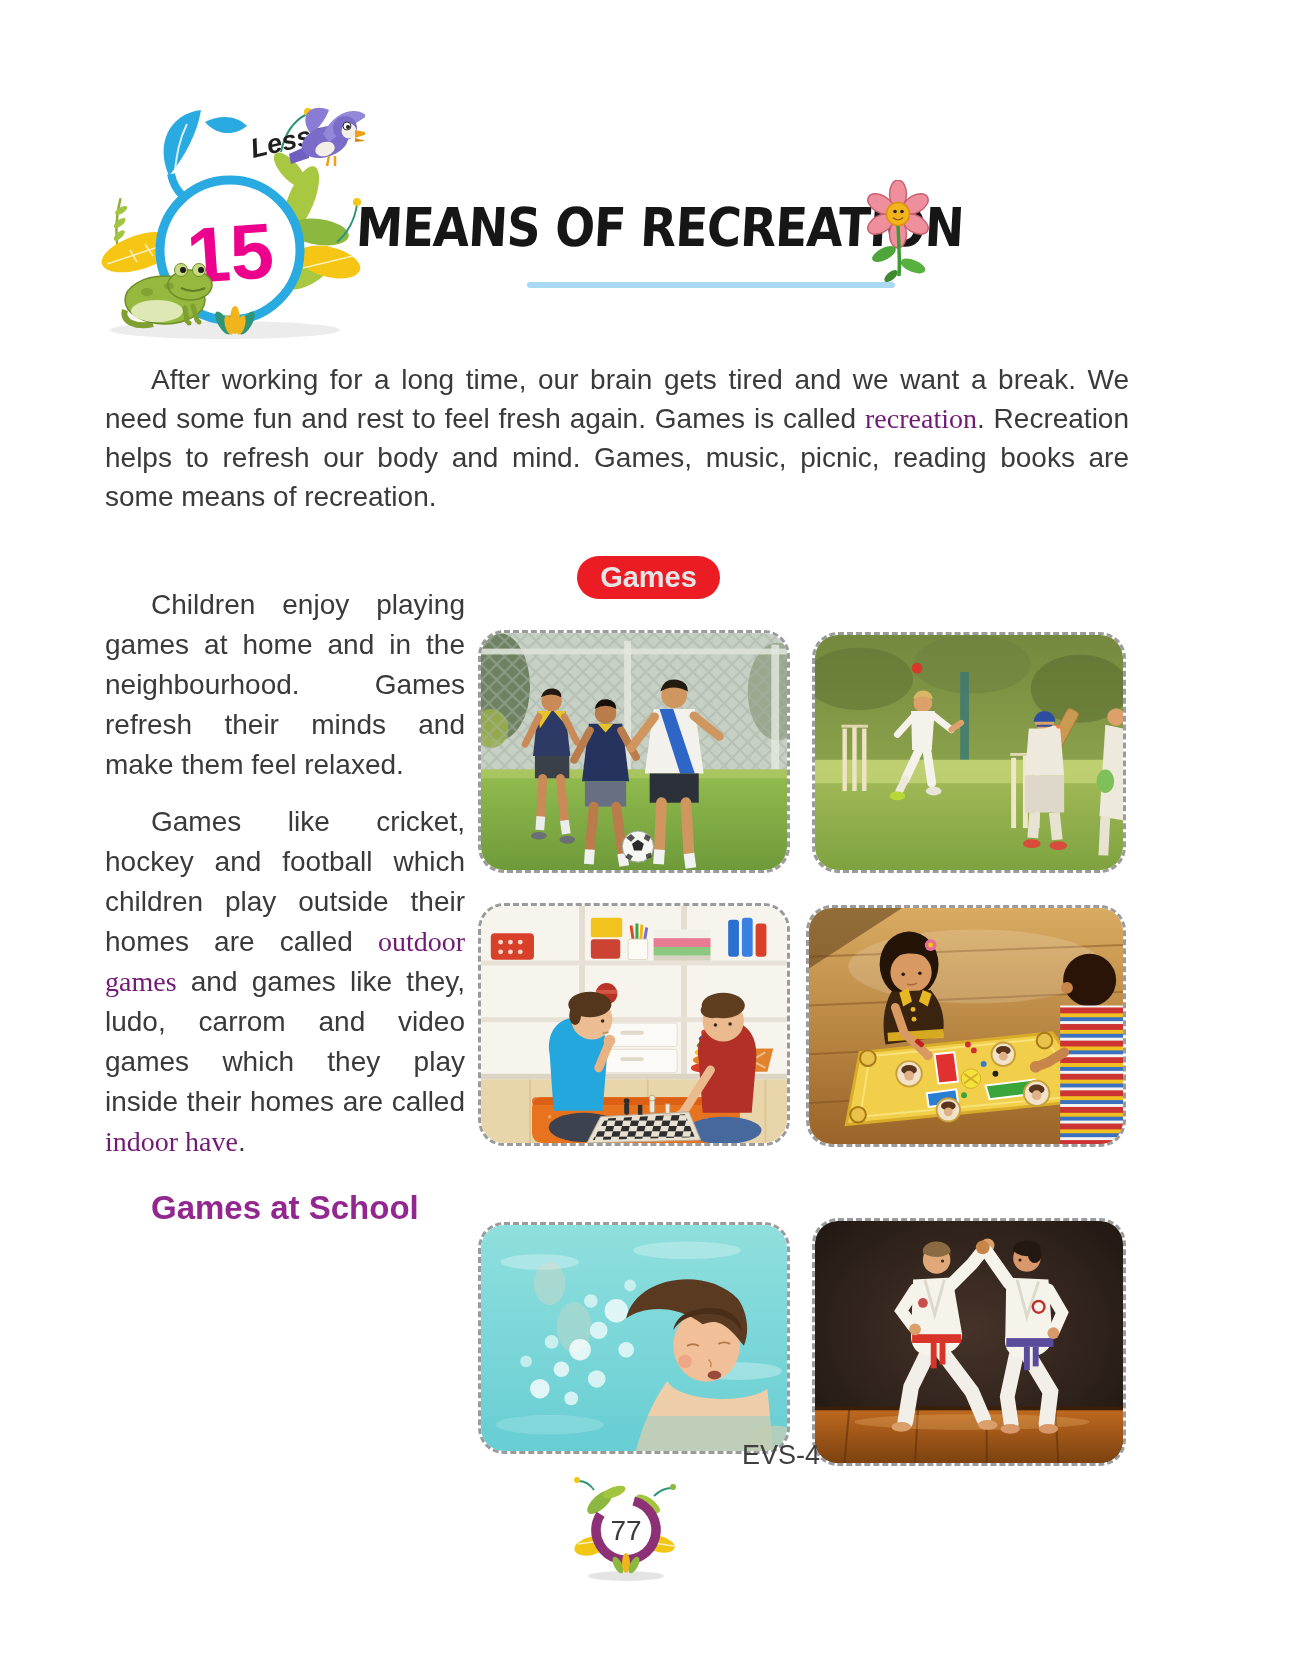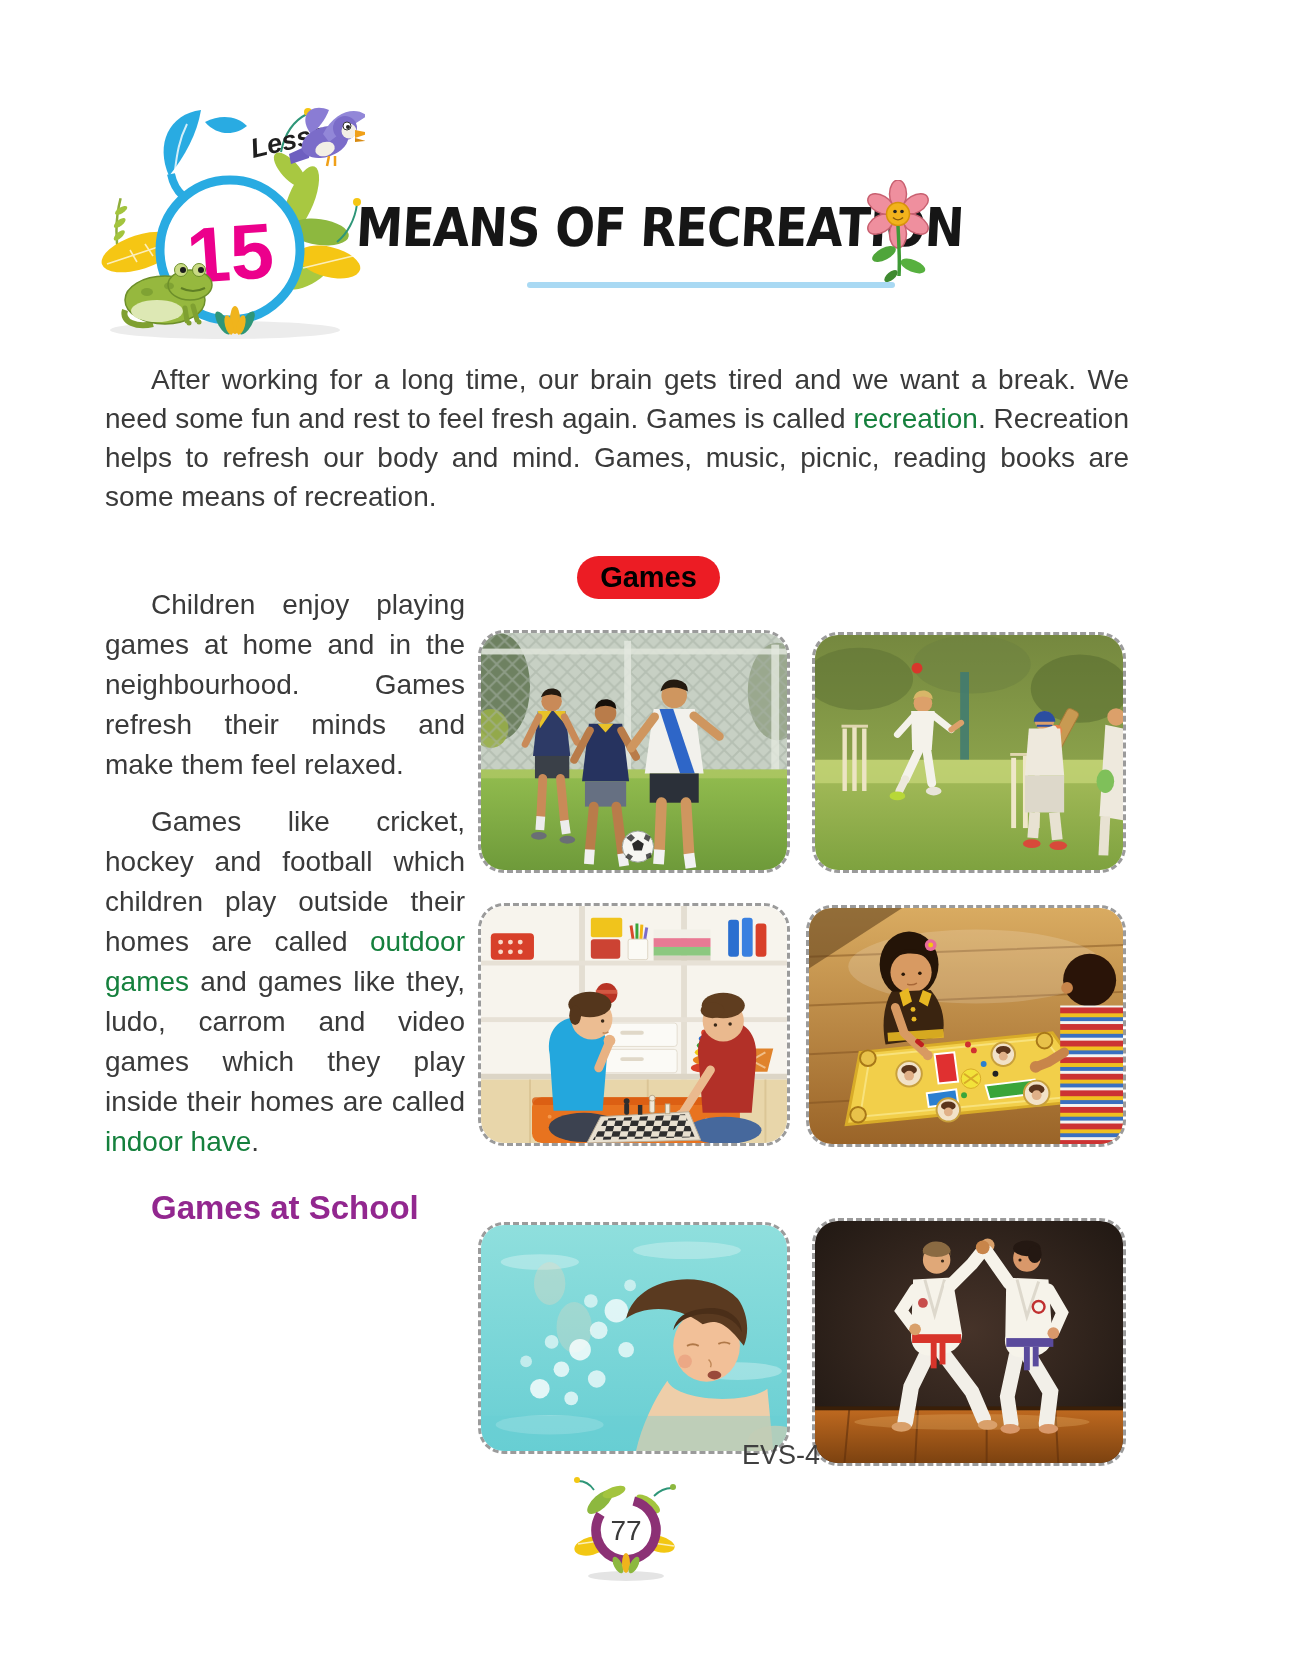--- a/index.html
+++ b/index.html
@@ -9,27 +9,27 @@
   
   .title{left:358px;top:196px;margin:0;font-size:47px;font-weight:bold;color:#161616;
          font-family:"DejaVu Sans",sans-serif;letter-spacing:-1px;
          transform:skewX(-3deg) scaleY(1.14);transform-origin:left top;white-space:nowrap;}
   .underline{left:527px;top:282px;width:368px;height:6px;background:#a9d9f3;border-radius:3px;}
   
   .intro{left:105px;top:360px;width:1024px;font-size:28px;line-height:39px;
          text-align:justify;text-indent:46px;margin:0;}
   
   .badge{left:577px;top:556px;width:143px;height:43px;background:#EC1C24;border-radius:22px;
-         color:#000000;font-weight:bold;font-size:29px;display:flex;align-items:center;justify-content:center;}
+         color:#e5e5e5;font-weight:bold;font-size:29px;display:flex;align-items:center;justify-content:center;}
   
   .leftcol{left:105px;top:585px;width:360px;font-size:28px;line-height:40px;text-align:justify;}
   .leftcol p{margin:0 0 17px 0;text-indent:46px;}
   .subhead{color:#92278F;font-weight:bold;font-size:33px;margin:26px 0 14px 0;
            padding-left:46px;text-align:left;}
-  .blue{color:#15803d;}
+  .blue{color:#701a75;font-family:Liberation Serif, serif;}
   
   .photo{box-sizing:border-box;border:3px dashed #9b9b9b;border-radius:26px;overflow:hidden;background:#fff;}
   .photo svg{display:block;width:100%;height:100%;border-radius:21px;}
   #ph-football{left:478px;top:630px;width:312px;height:243px;}
   #ph-cricket{left:812px;top:632px;width:314px;height:241px;}
   #ph-chess{left:478px;top:903px;width:312px;height:243px;}
   #ph-ludo{left:806px;top:905px;width:320px;height:242px;}
   #ph-swim{left:478px;top:1222px;width:312px;height:232px;}
   #ph-karate{left:812px;top:1218px;width:314px;height:248px;}
   

